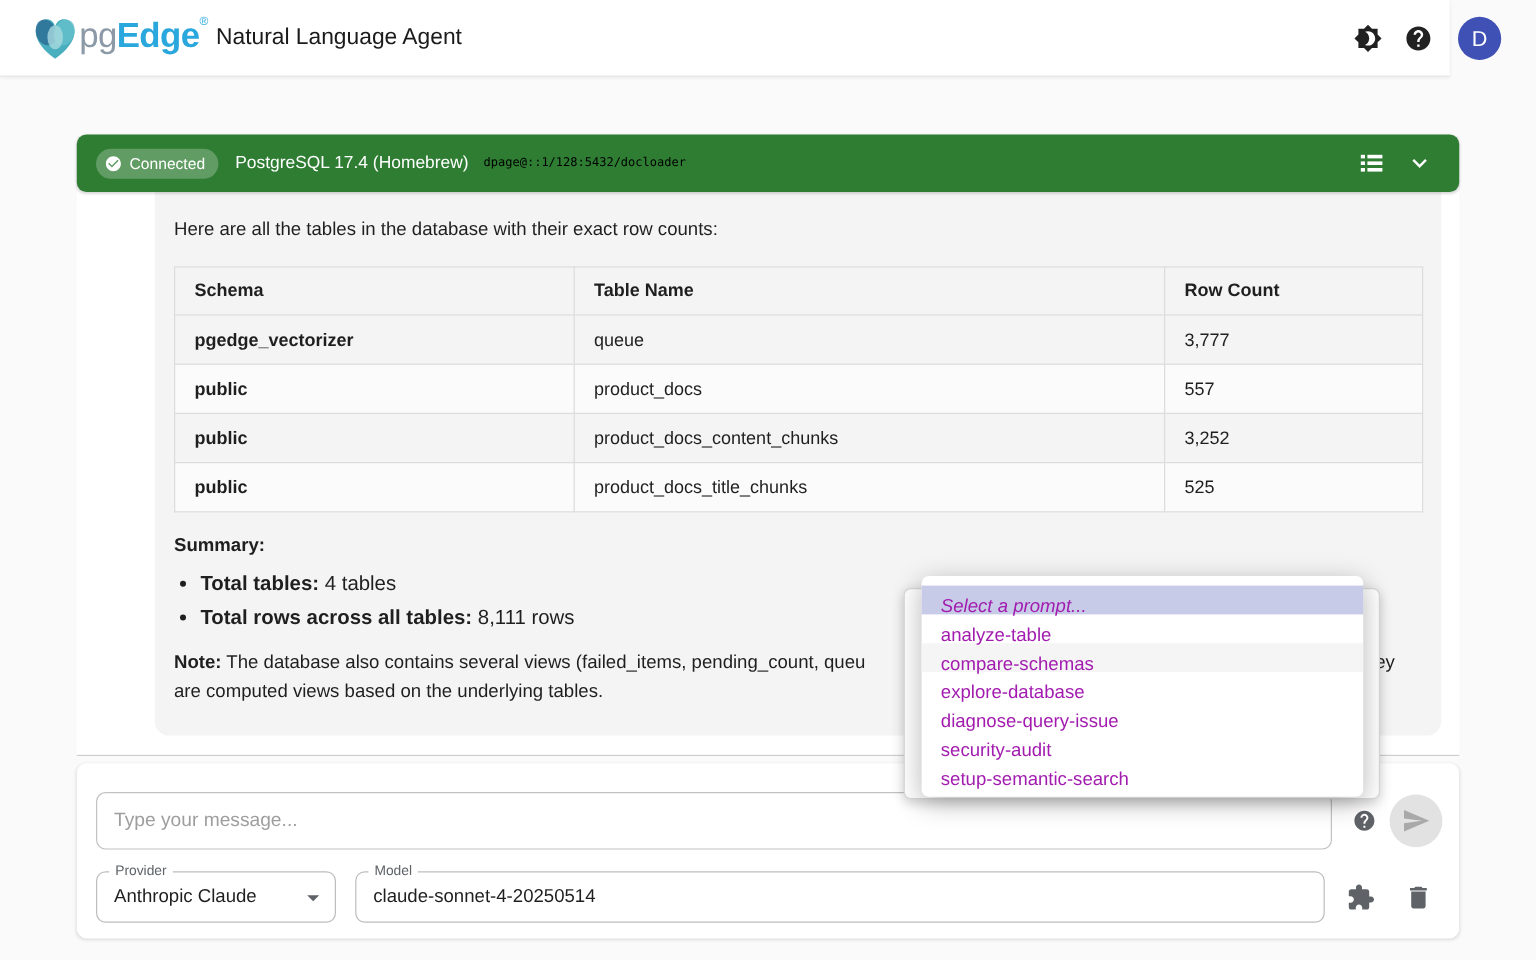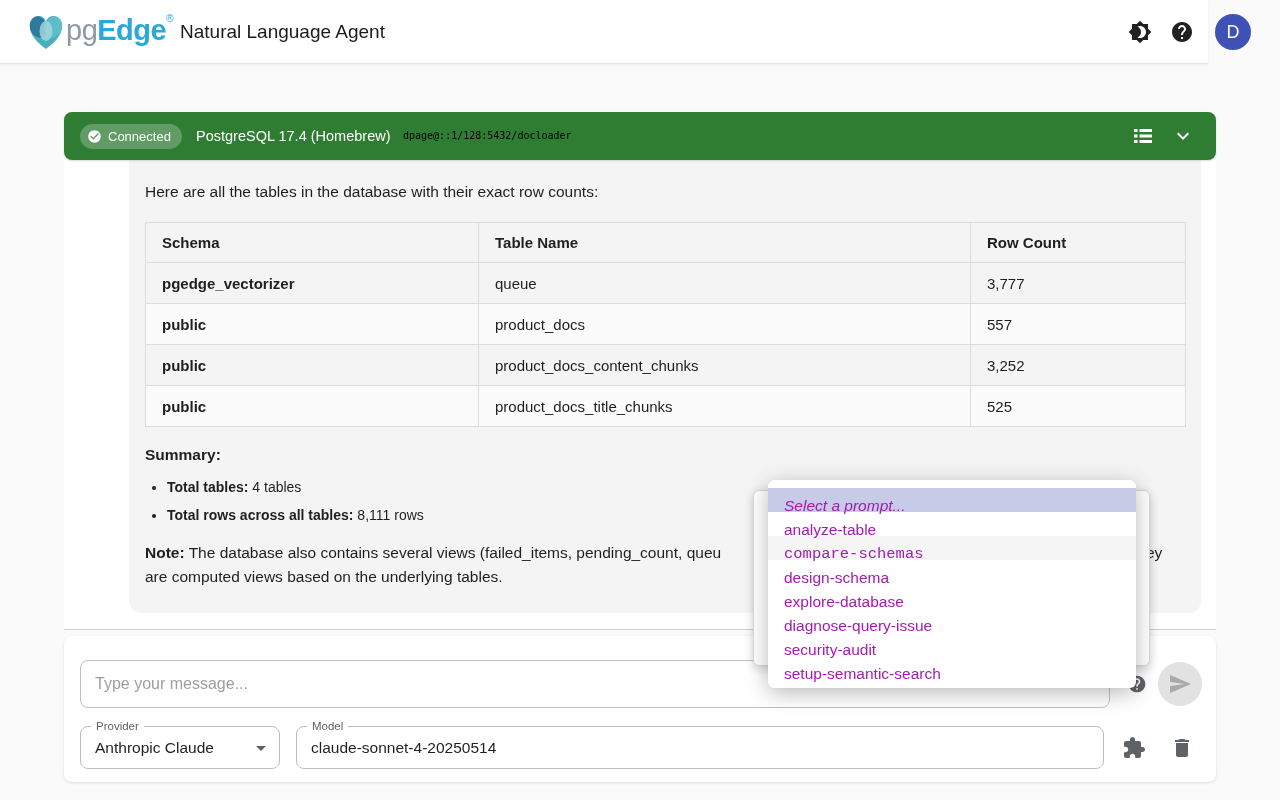--- a/index.html
+++ b/index.html
@@ -44,21 +44,21 @@
   .msg-intro { position:absolute; left:81px; top:46px; font-size:15.5px; }
   .results-table { position:absolute; left:81px; top:85px; width:1040px; border-collapse:collapse;
     font-size:15px; table-layout:fixed; }
   .results-table th, .results-table td { border:1px solid #dcdcdc; padding:0 16px; text-align:left; vertical-align:middle; }
   .results-table th { height:40px; font-weight:bold; }
   .results-table td { height:41px; }
   .results-table tbody tr:nth-child(even) td { background:#fbfbfb; }
   .results-table td.col-schema { font-weight:bold; }
   .col-1 { width:333px; } .col-2 { width:492px; } .col-3 { width:215px; }
   .msg-summary { position:absolute; left:81px; top:309px; font-size:15.5px; font-weight:bold; }
-  .msg-bullets { position:absolute; left:81px; top:340px; font-size:14px; list-style:disc; padding-left:22px; }
+  .msg-bullets { position:absolute; left:81px; top:340px; font-size:17px; list-style:disc; padding-left:22px; }
   .msg-bullets li { height:20px; line-height:20px; margin-bottom:8px; }
   .note-l1, .note-tail, .note-l2 { position:absolute; font-size:15.5px; line-height:22px; }
   .note-l1 { left:81px; top:405px; white-space:nowrap; }
   .note-tail { left:1082px; top:405px; }
   .note-l2 { left:81px; top:429px; }
   b.inl { font-weight:bold; }
 
   
   .composer-card { position:absolute; left:64px; top:636px; width:1152px; height:146px; background:#fff;
     border-radius:8px; box-shadow:0 1px 3px rgba(0,0,0,.12); z-index:5; }
@@ -80,21 +80,21 @@
   .cmp-extension { position:absolute; left:1058px; top:100px; width:24px; height:24px; cursor:pointer; }
   .cmp-trash { position:absolute; left:1106px; top:100px; width:24px; height:24px; cursor:pointer; }
 
   
   .select-panel { position:absolute; left:753px; top:490px; width:397px; height:176px; background:#fff;
     border:1px solid #d9d9d9; border-radius:6px; box-shadow:0 3px 10px rgba(0,0,0,.18); z-index:40; }
   .prompt-menu { position:absolute; left:768px; top:480px; width:368px; background:#fff; border-radius:6px;
     box-shadow:0 5px 22px rgba(0,0,0,.28); padding:8px 0; z-index:50; }
   .menu-item { height:24px; line-height:36px; padding:0 16px; font-size:15.5px; color:#a21caf; cursor:pointer; }
   .menu-item.selected { background:#c7cbe8; font-style:italic; }
-  .menu-item.hover { background:#f5f5f5;font-family:Liberation Mono, monospace; }
+  .menu-item.hover { background:#f5f5f5; }
 </style>
 </head>
 <body>
 
 <div id="stage">
 
   <div class="app-header">
     <svg class="logo" viewBox="0 0 44 40">
       <path d="M22 37 C8 27 2.5 16 8 8 C12 2 20 3 22 10 C24 3 32 2 36 8 C41.5 16 36 27 22 37Z" fill="#49aebd"></path>
       <ellipse cx="14.5" cy="15" rx="8.5" ry="11" fill="#2c6e96" opacity="0.85" transform="rotate(-20 14.5 15)"></ellipse>
@@ -215,20 +215,19 @@
       <path fill="#5f6368" d="M6 19c0 1.1.9 2 2 2h8c1.1 0 2-.9 2-2V7H6v12zM19 4h-3.5l-1-1h-5l-1 1H5v2h14V4z"></path>
     </svg>
   </div>
 
   <div class="select-panel"></div>
 
   <div class="prompt-menu" role="listbox">
       <div class="menu-item selected">Select a prompt...</div>
       <div class="menu-item">analyze-table</div>
       <div class="menu-item hover">compare-schemas</div>
-      <div class="menu-item">design-schema</div>
       <div class="menu-item">explore-database</div>
       <div class="menu-item">diagnose-query-issue</div>
       <div class="menu-item">security-audit</div>
       <div class="menu-item">setup-semantic-search</div>
     </div>
 
 </div>
 
 </body></html>

